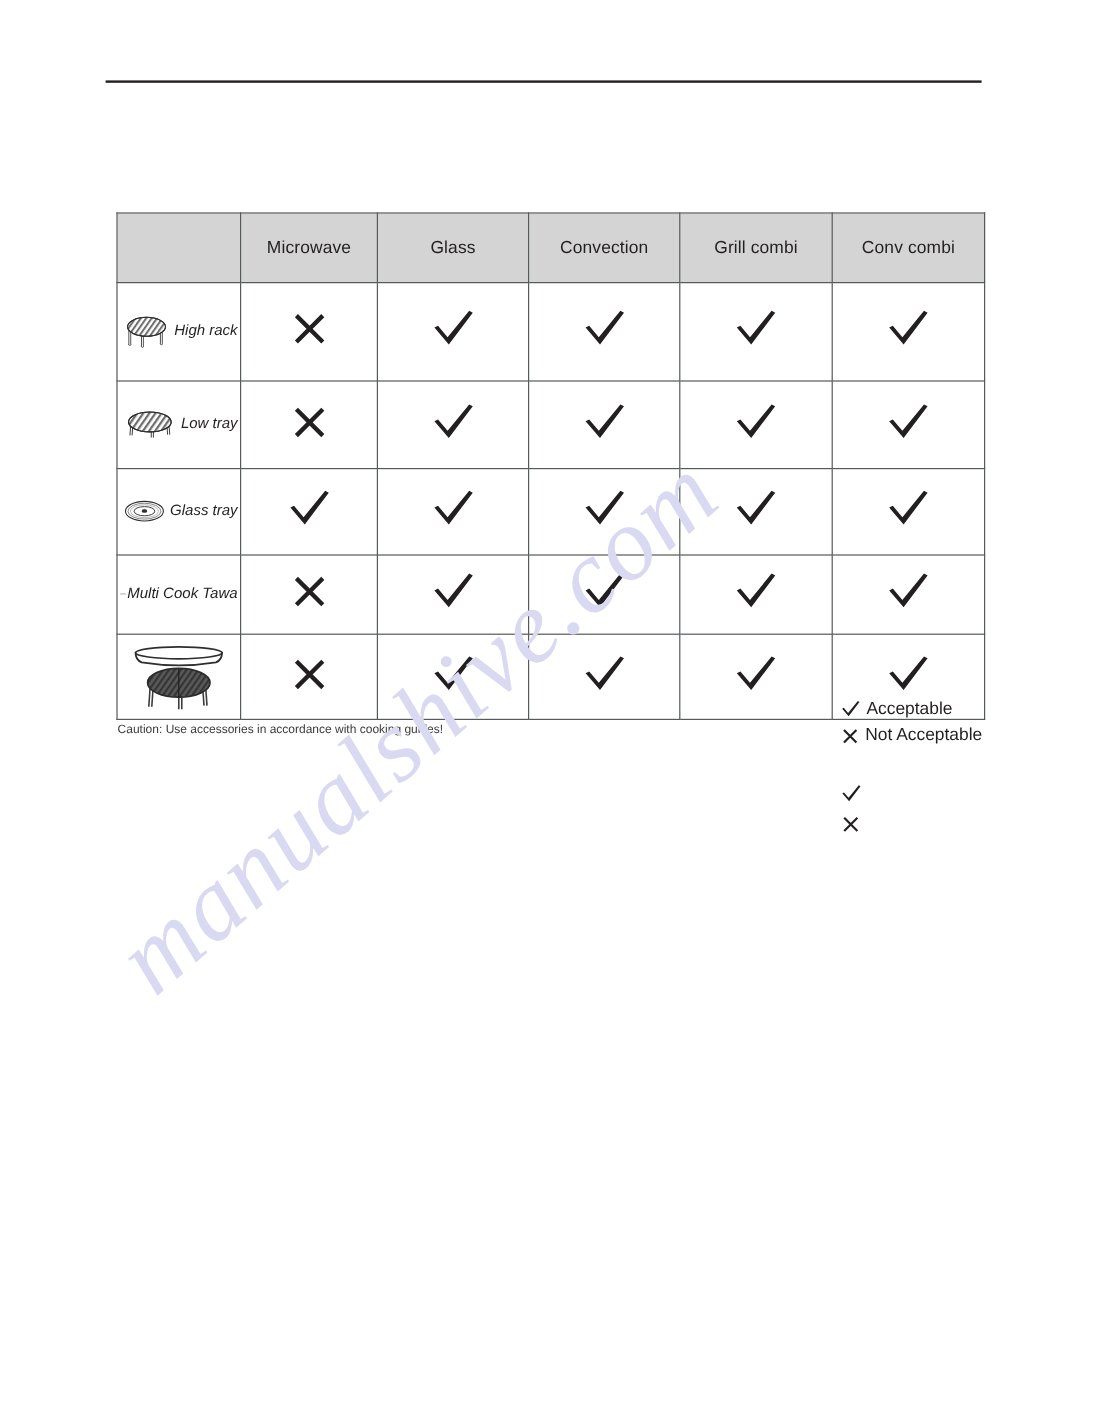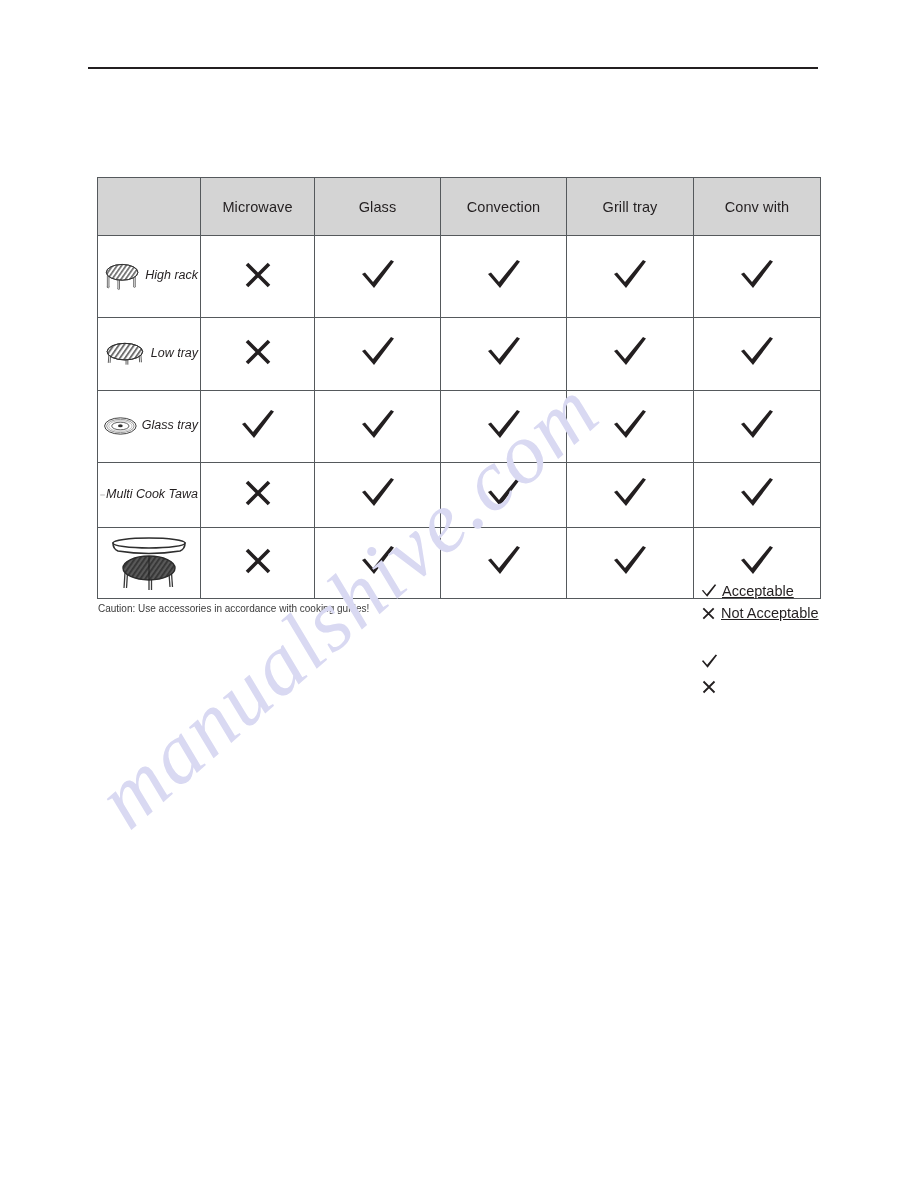--- a/index.html
+++ b/index.html
@@ -129,21 +129,20 @@
     position: absolute;
     left: 700px;
     top: 580px;
     z-index: 3;
   }
   .legend-row {
     display: flex;
     align-items: center;
     gap: 4px;
     height: 22px;
-    text-decoration: underline;
   }
   .legend-text {
     font-size: 14.5px;
     color: #231f20;
     white-space: nowrap;
   }
   #legend-extra {
     position: absolute;
     left: 700px;
     top: 648px;
@@ -185,22 +184,22 @@
     <col class="c-cv">
       <col class="c-gc">
       <col class="c-cc">
   </colgroup>
   <thead>
     <tr>
       <th class="col-accessory"></th>
       <th>Microwave</th>
       <th>Glass</th>
       <th>Convection</th>
-      <th>Grill tray</th>
-      <th>Conv with</th>
+      <th>Grill combi</th>
+      <th>Conv combi</th>
     </tr>
   </thead>
   <tbody>
 
     <tr class="r1">
       <td class="acc-cell">
         <div class="acc-inner">
           <svg class="acc-art" width="84" height="50" viewBox="0 0 84 50">
             <g stroke="#3a3a3a" stroke-width="1.4" fill="none">
               <line x1="14" y1="24" x2="14" y2="46"></line>

